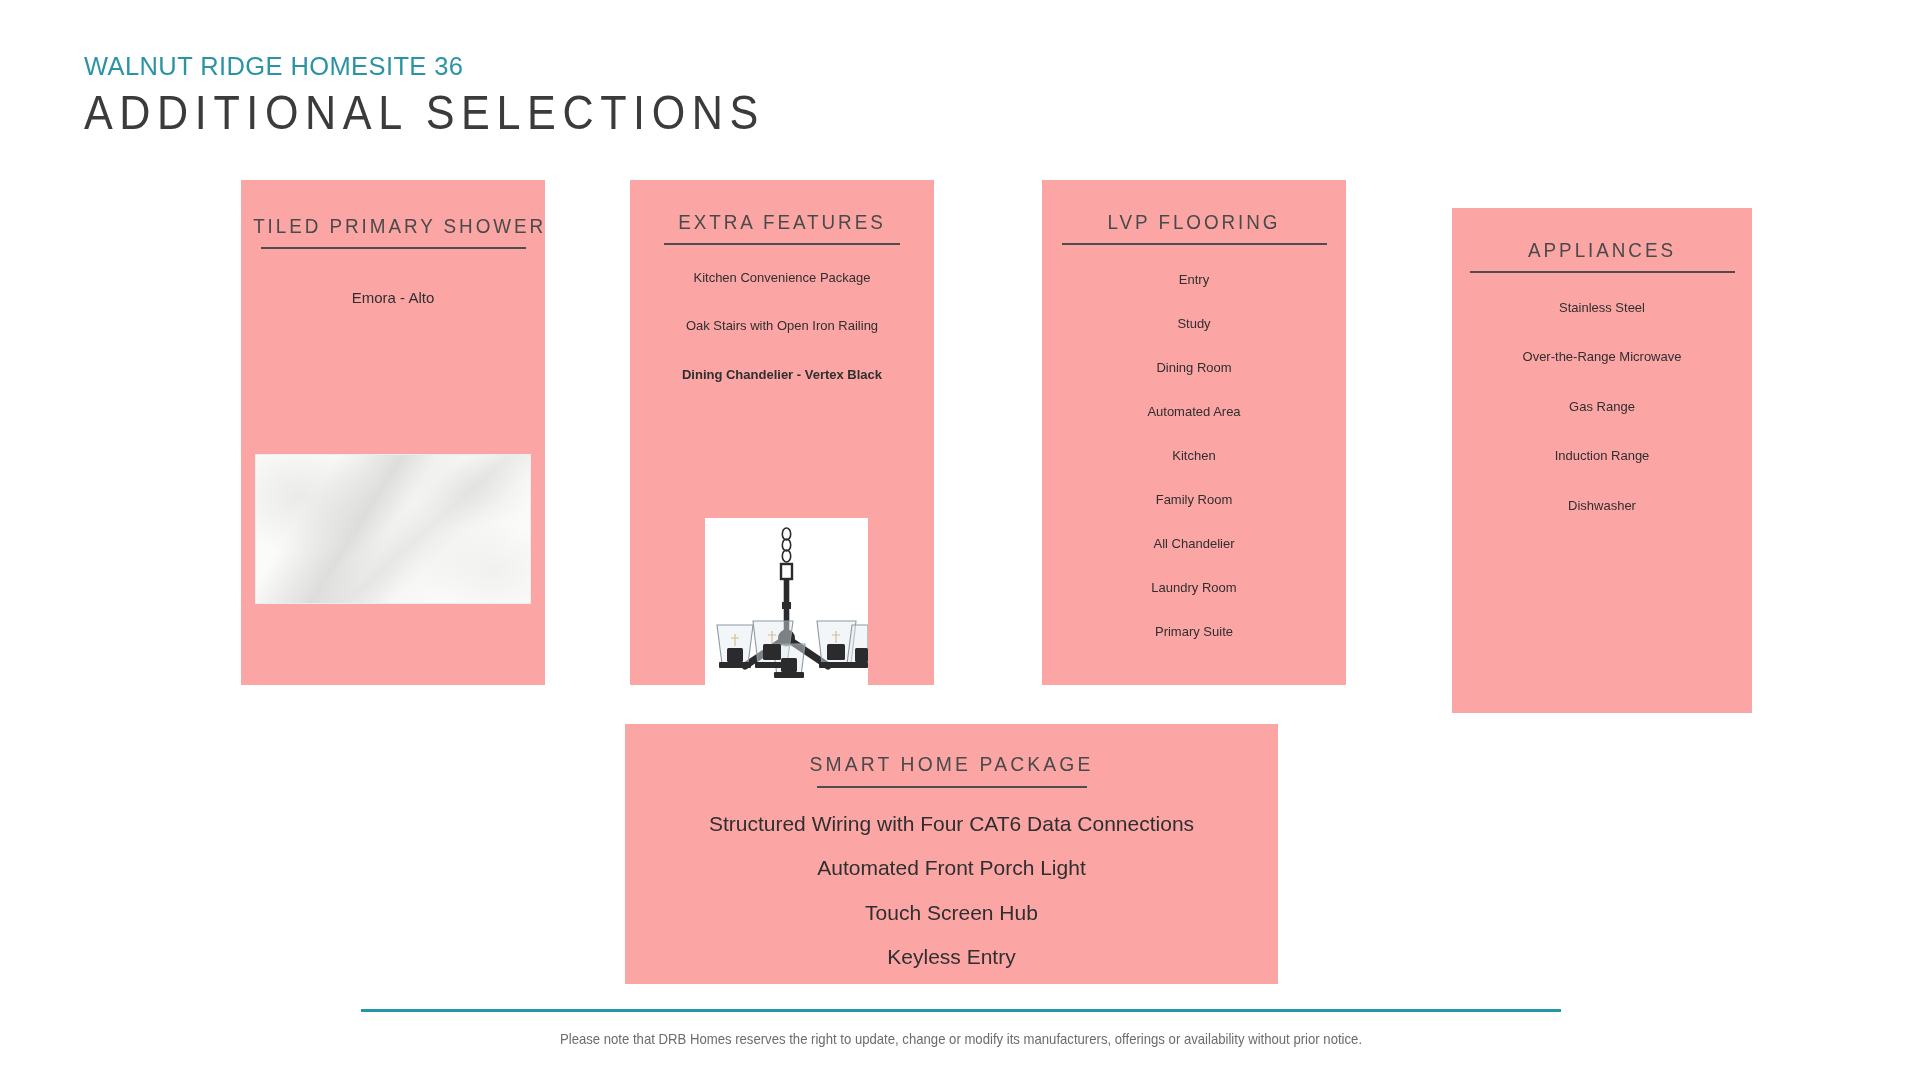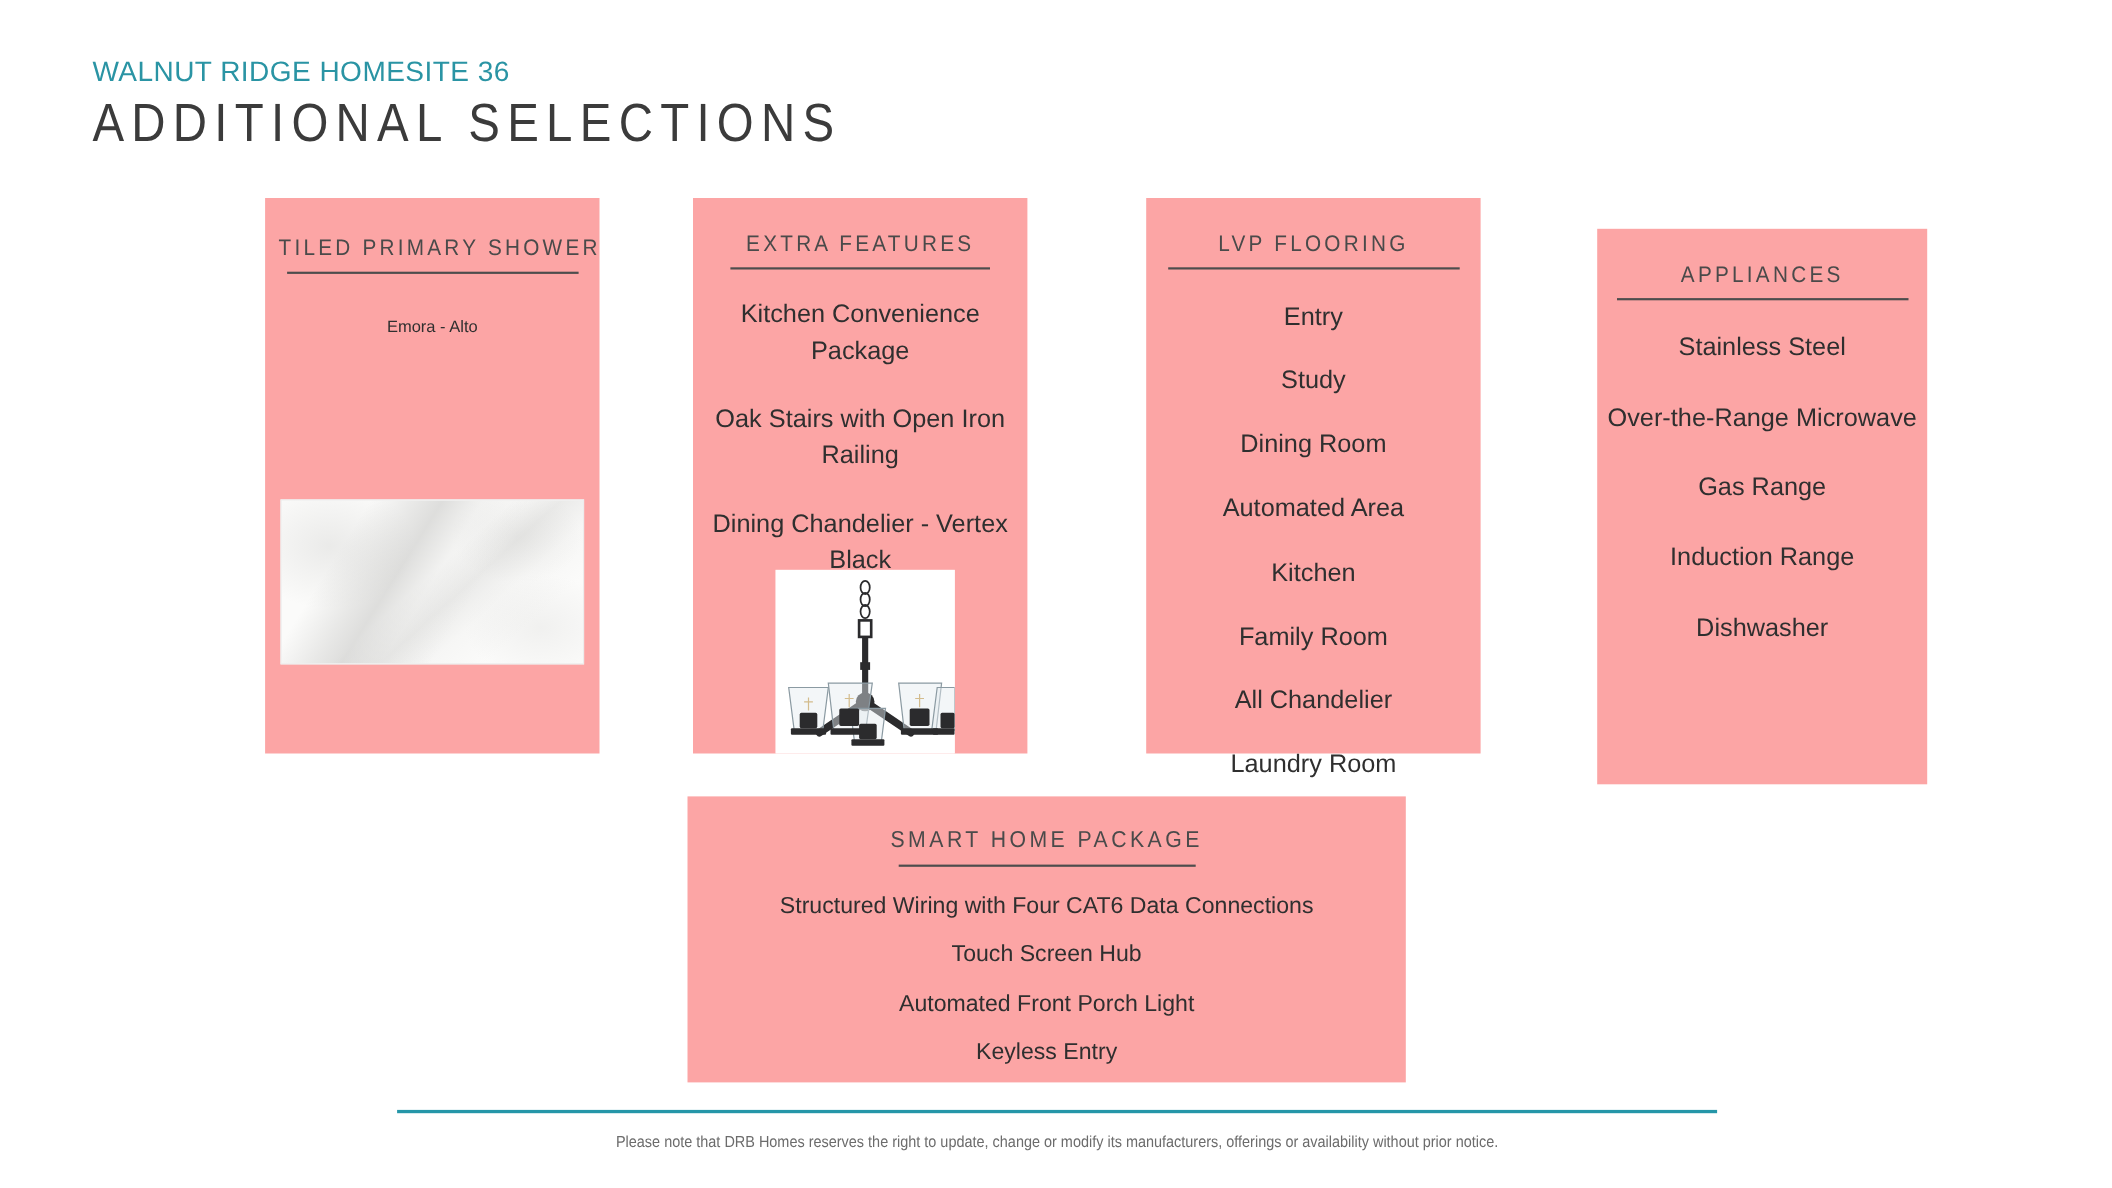--- a/index.html
+++ b/index.html
@@ -66,21 +66,21 @@
     height: 2px;
     background: #4d4d4d;
     margin: 9px auto 0 auto;
   }
   .card-list {
     list-style: none;
     text-align: center;
   }
   .card-list li {
     font-family: "Liberation Sans", sans-serif;
-    font-size: 23px;
+    font-size: 13px;
     font-weight: 400;
     color: #2f2f2f;
     line-height: 1.42;
   }
 
   
   #card-shower { left: 241px; top: 180px; width: 304px; height: 505px; }
   #card-shower .card-title { margin-top: 34px; }
   #card-shower .card-rule { width: 265px; }
   #shower-item {
@@ -116,21 +116,21 @@
       #fbfbfa;
     border: 1px solid #ececec;
   }
 
   
   #card-extra { left: 630px; top: 180px; width: 304px; height: 505px; }
   #card-extra .card-title { margin-top: 30px; }
   #card-extra .card-rule { width: 236px; }
   #extra-list { margin-top: 24px; padding: 0 14px; }
   #extra-list li { margin-bottom: 30px; }
-  #extra-list li:last-child { margin-bottom: 0; }
+  #extra-list li:last-child { margin-bottom: 0; font-weight: bold; }
   #chandelier-wrap {
     position: absolute;
     left: 75px;
     top: 338px;
     width: 163px;
     height: 167px;
     background: #ffffff;
     overflow: hidden;
   }
 
@@ -279,22 +279,22 @@
       <li>Induction Range</li>
       <li>Dishwasher</li>
     </ul>
   </div>
 
   <div class="card" id="card-smart">
     <div class="card-title">SMART HOME PACKAGE</div>
     <div class="card-rule"></div>
     <ul class="card-list" id="smart-list">
       <li>Structured Wiring with Four CAT6 Data Connections</li>
+      <li>Automated Front Porch Light</li>
       <li>Touch Screen Hub</li>
-      <li>Automated Front Porch Light</li>
       <li>Keyless Entry</li>
     </ul>
   </div>
 
   <div id="footer-rule"></div>
   <div id="footer-note">Please note that DRB Homes reserves the right to update, change or modify its manufacturers, offerings or availability without prior notice.</div>
 
 </div>
 
 </body></html>

